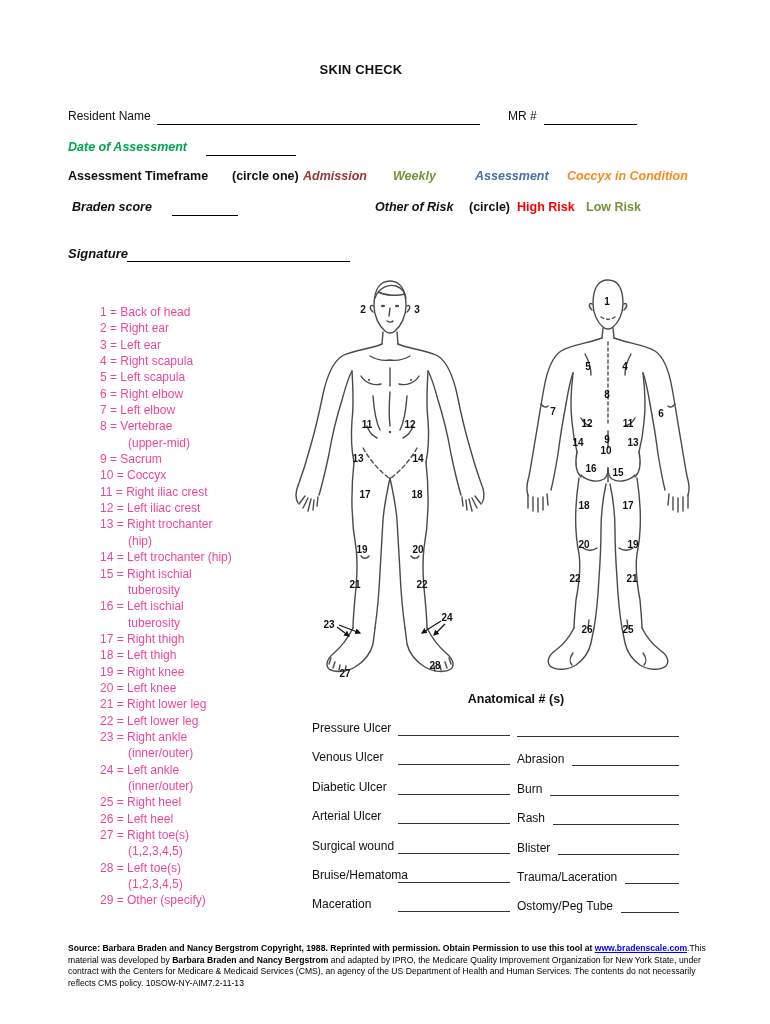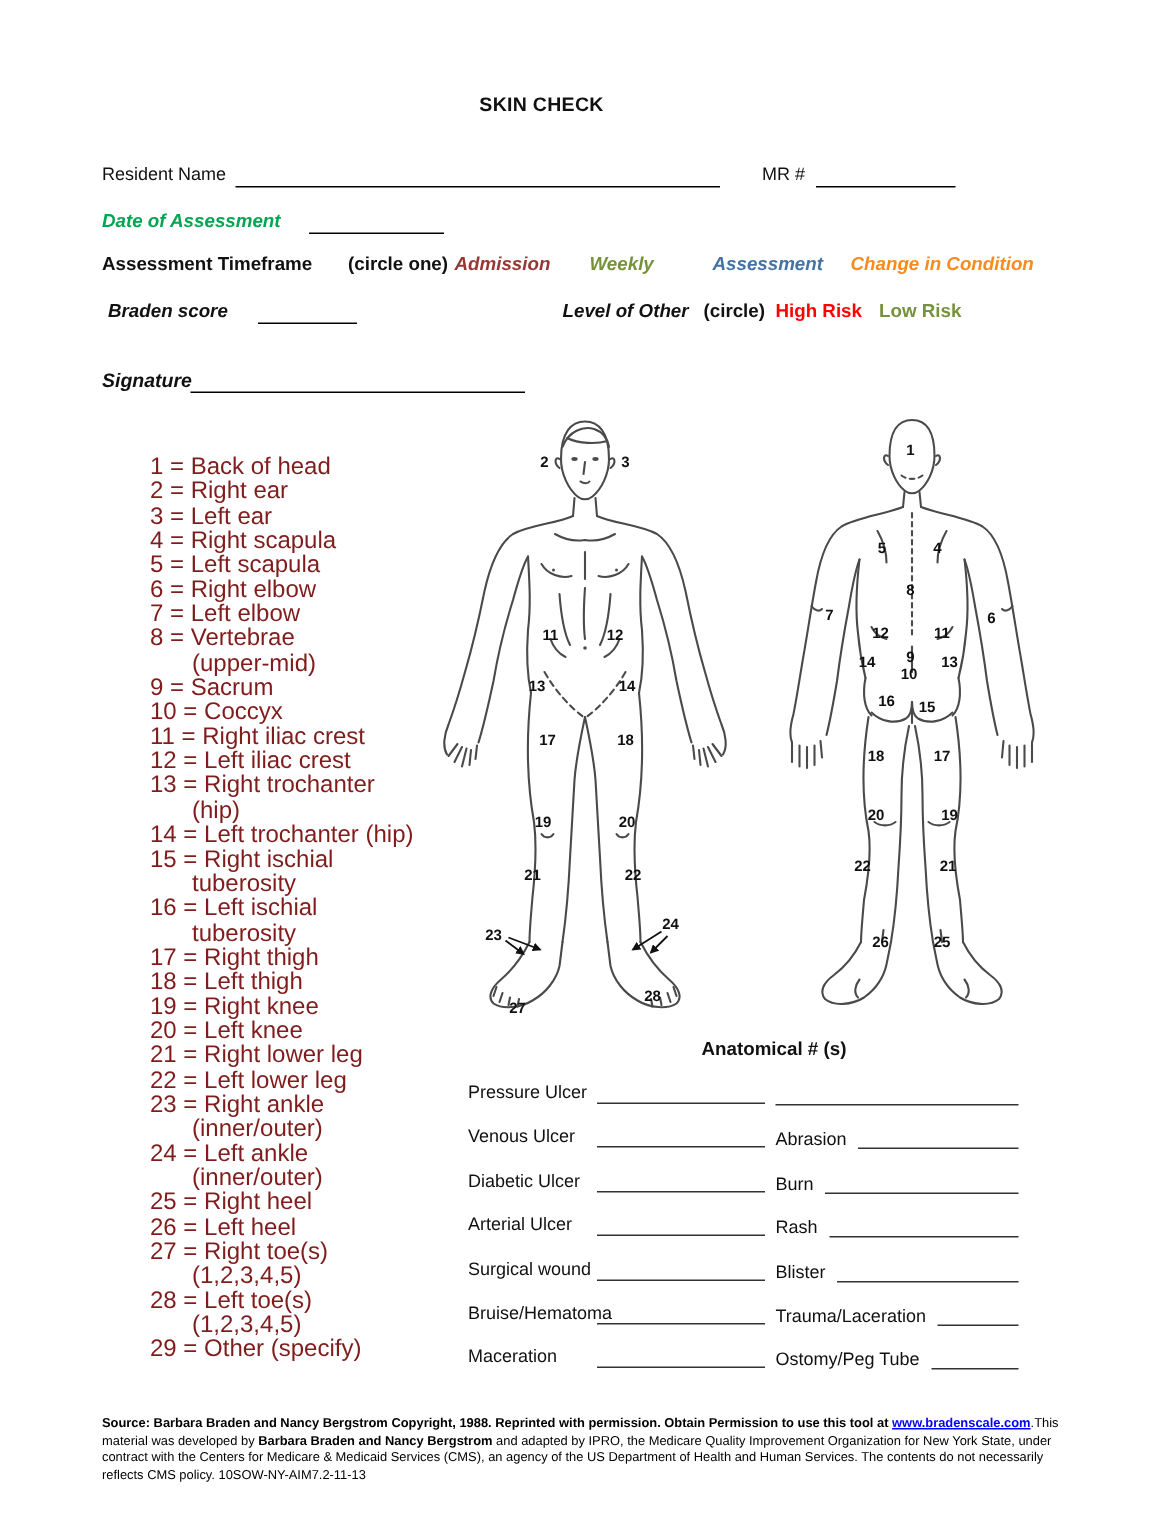--- a/index.html
+++ b/index.html
@@ -5,21 +5,21 @@
   html,body{margin:0;padding:0;background:#e8e8e8;}
   .page{position:relative;width:770px;height:1024px;background:#ffffff;margin:0 auto;
         font-family:"Liberation Sans", sans-serif;color:#111;overflow:hidden;}
   .abs{position:absolute;white-space:nowrap;}
   .ln{position:absolute;border-bottom:1.2px solid #000;height:15px;}
   .title{font-weight:bold;font-size:13px;letter-spacing:.2px;}
   .lbl{font-size:12px;}
   .bi{font-weight:bold;font-style:italic;}
   .b{font-weight:bold;}
   .row{position:absolute;left:0;width:770px;height:18px;font-size:12px;}
-  #legend{position:absolute;left:100px;top:304px;font-size:16px;line-height:16.35px;color:#7f1d1d;}
+  #legend{position:absolute;left:100px;top:304px;font-size:12px;line-height:16.35px;color:#ec4899;}
   #legend .cont{padding-left:28px;}
   .fig{position:absolute;}
   .fig svg{position:absolute;left:0;top:0;}
   .fignum{position:absolute;transform:translate(-50%,-50%);font-size:10px;font-weight:bold;color:#111;}
   .anat-head{font-weight:bold;font-size:12.5px;transform:translateX(-50%);}
   .anat-row-left-lbl{position:absolute;left:292px;font-size:12px;white-space:nowrap;margin-left:20px;}
   .anat-row-left-ln{position:absolute;left:398px;width:112px;border-bottom:1px solid #333;height:14px;}
   .anat-right{position:absolute;left:517px;width:162px;display:flex;align-items:flex-end;height:16px;}
   .anat-right .rlbl{font-size:12px;white-space:nowrap;margin-right:8px;}
   .anat-right .rln{flex:1;border-bottom:1px solid #333;height:14px;}
@@ -45,27 +45,27 @@
     <span class="abs lbl bi" style="left: 68px; font-size: 12.5px; color: rgb(0, 166, 81);">Date of Assessment</span>
     <span class="ln" style="left:206px;width:90px;top:0;"></span>
   </div>
 
   <div class="row" style="top:169px;">
     <span class="abs lbl b" style="left:68px;font-size:12.5px;">Assessment Timeframe</span>
     <span class="abs lbl b" style="left:232px;font-size:12.5px;">(circle one)</span>
     <span class="abs lbl bi" style="left: 303px; font-size: 12.5px; color: rgb(149, 55, 53);">Admission</span>
     <span class="abs lbl bi" style="left: 393px; font-size: 12.5px; color: rgb(118, 146, 60);">Weekly</span>
     <span class="abs lbl bi" style="left: 475px; font-size: 12.5px; color: rgb(68, 114, 164);">Assessment</span>
-    <span class="abs lbl bi" style="left: 567px; font-size: 12.5px; color: rgb(246, 139, 30);">Change in Condition</span>
+    <span class="abs lbl bi" style="left: 567px; font-size: 12.5px; color: rgb(246, 139, 30);">Coccyx in Condition</span>
   </div>
 
   <div class="row" style="top:200px;">
     <span class="abs lbl bi" style="left:72px;font-size:12.5px;">Braden score</span>
     <span class="ln" style="left:172px;width:66px;top:0;"></span>
-    <span class="abs lbl bi" style="left:375px;font-size:12.5px;">Level of Other</span>
+    <span class="abs lbl bi" style="left:375px;font-size:12.5px;">Other of Risk</span>
     <span class="abs lbl b" style="left:469px;font-size:12.5px;">(circle)</span>
     <span class="abs lbl b" style="left: 517px; font-size: 12.5px; color: rgb(255, 0, 0);">High Risk</span>
     <span class="abs lbl b" style="left: 586px; font-size: 12.5px; color: rgb(118, 146, 60);">Low Risk</span>
   </div>
 
   <div class="row" style="top:246px;">
     <span class="abs lbl bi" style="left:68px;font-size:13px;">Signature</span>
     <span class="ln" style="left:127px;width:223px;top:0;"></span>
   </div>
 

